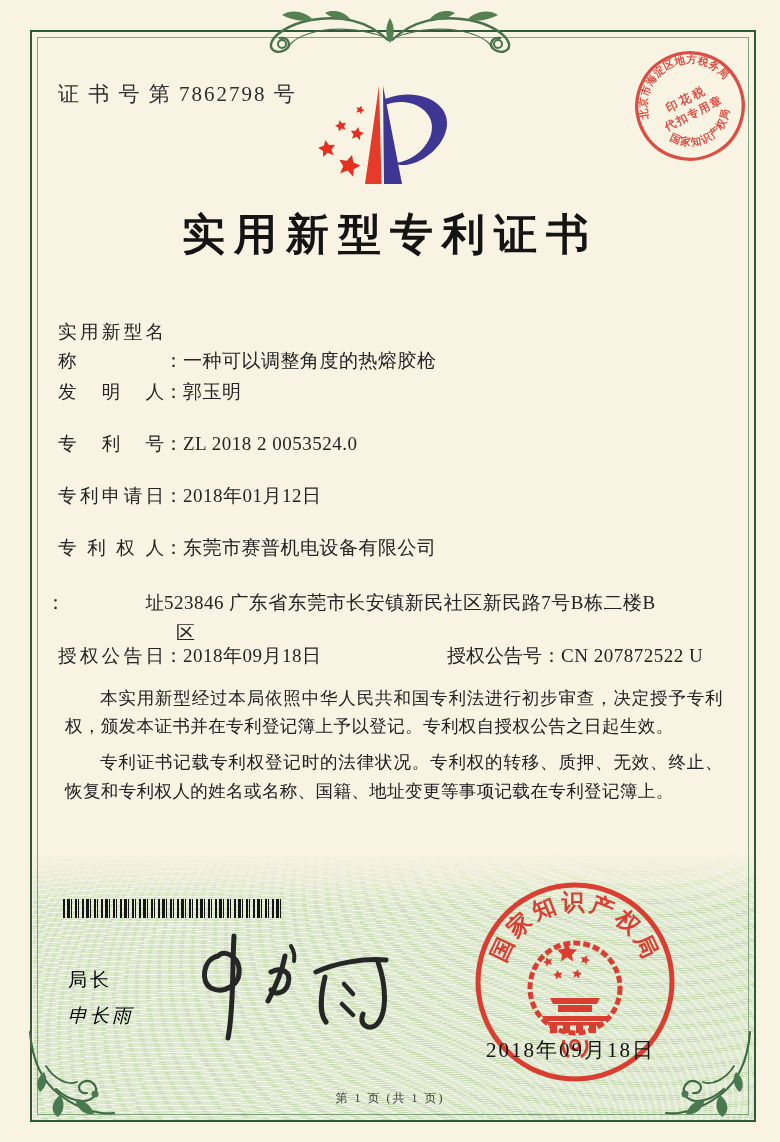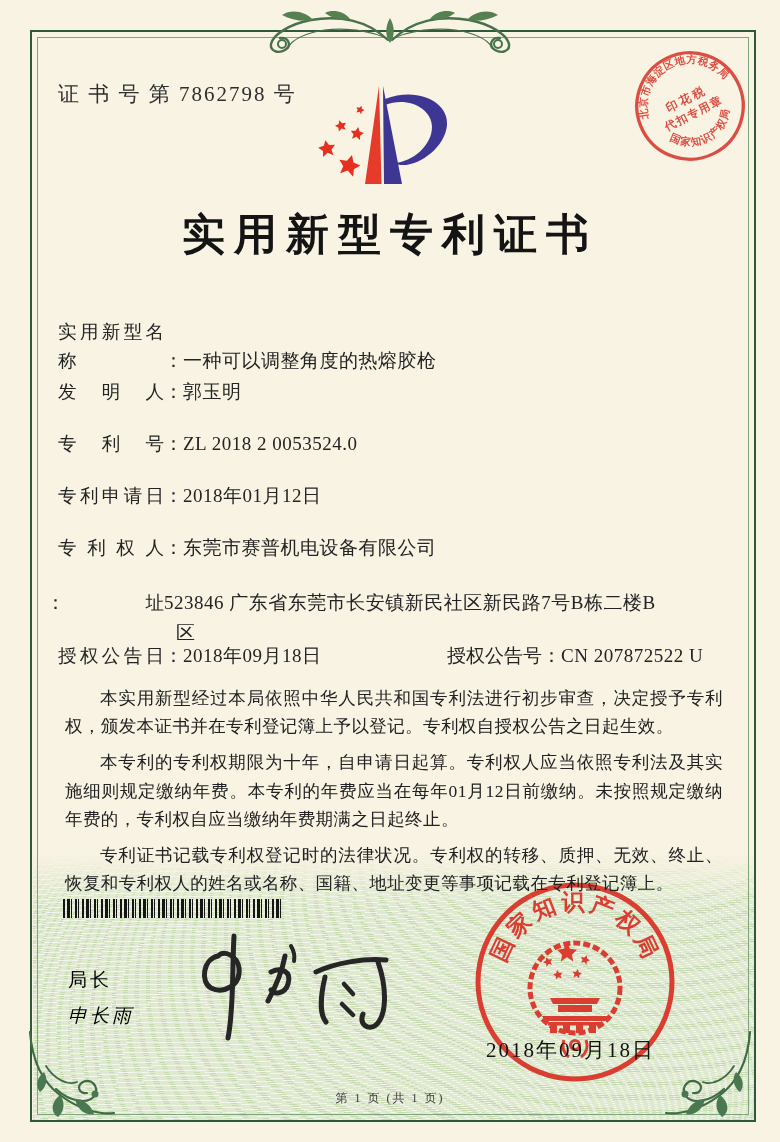--- a/index.html
+++ b/index.html
@@ -179,21 +179,20 @@
     <span class="lbl">地址</span><span class="colon">：</span><span class="val">523846 广东省东莞市长安镇新民社区新民路7号B栋二楼B</span><br>
     <span class="val">区</span>
   </div>
   <div class="abs row" style="top:641px;">
     <span class="lbl">授权公告日</span><span class="colon">：</span><span class="val">2018年09月18日</span>
     <span class="g-right"><span>授权公告号</span><span>：</span><span class="val">CN 207872522 U</span></span>
   </div>
 
   <div class="abs paras">
     <p>本实用新型经过本局依照中华人民共和国专利法进行初步审查，决定授予专利权，颁发本证书并在专利登记簿上予以登记。专利权自授权公告之日起生效。</p>
-    <p>本专利的专利权期限为十年，自申请日起算。专利权人应当依照专利法及其实施细则规定缴纳年费。本专利的年费应当在每年01月12日前缴纳。未按照规定缴纳年费的，专利权自应当缴纳年费期满之日起终止。</p>
     <p>专利证书记载专利权登记时的法律状况。专利权的转移、质押、无效、终止、恢复和专利权人的姓名或名称、国籍、地址变更等事项记载在专利登记簿上。</p>
   </div>
 
   <div class="abs barcode"></div>
 
   <div class="abs signer t1">局长</div>
   <div class="abs signer t2">申长雨</div>
 
   <svg class="svg-abs" style="left:188px;top:928px;" width="215" height="118" viewBox="0 0 215 118">
     <g stroke="#262626" stroke-width="5" fill="none" stroke-linecap="round" stroke-linejoin="round">

